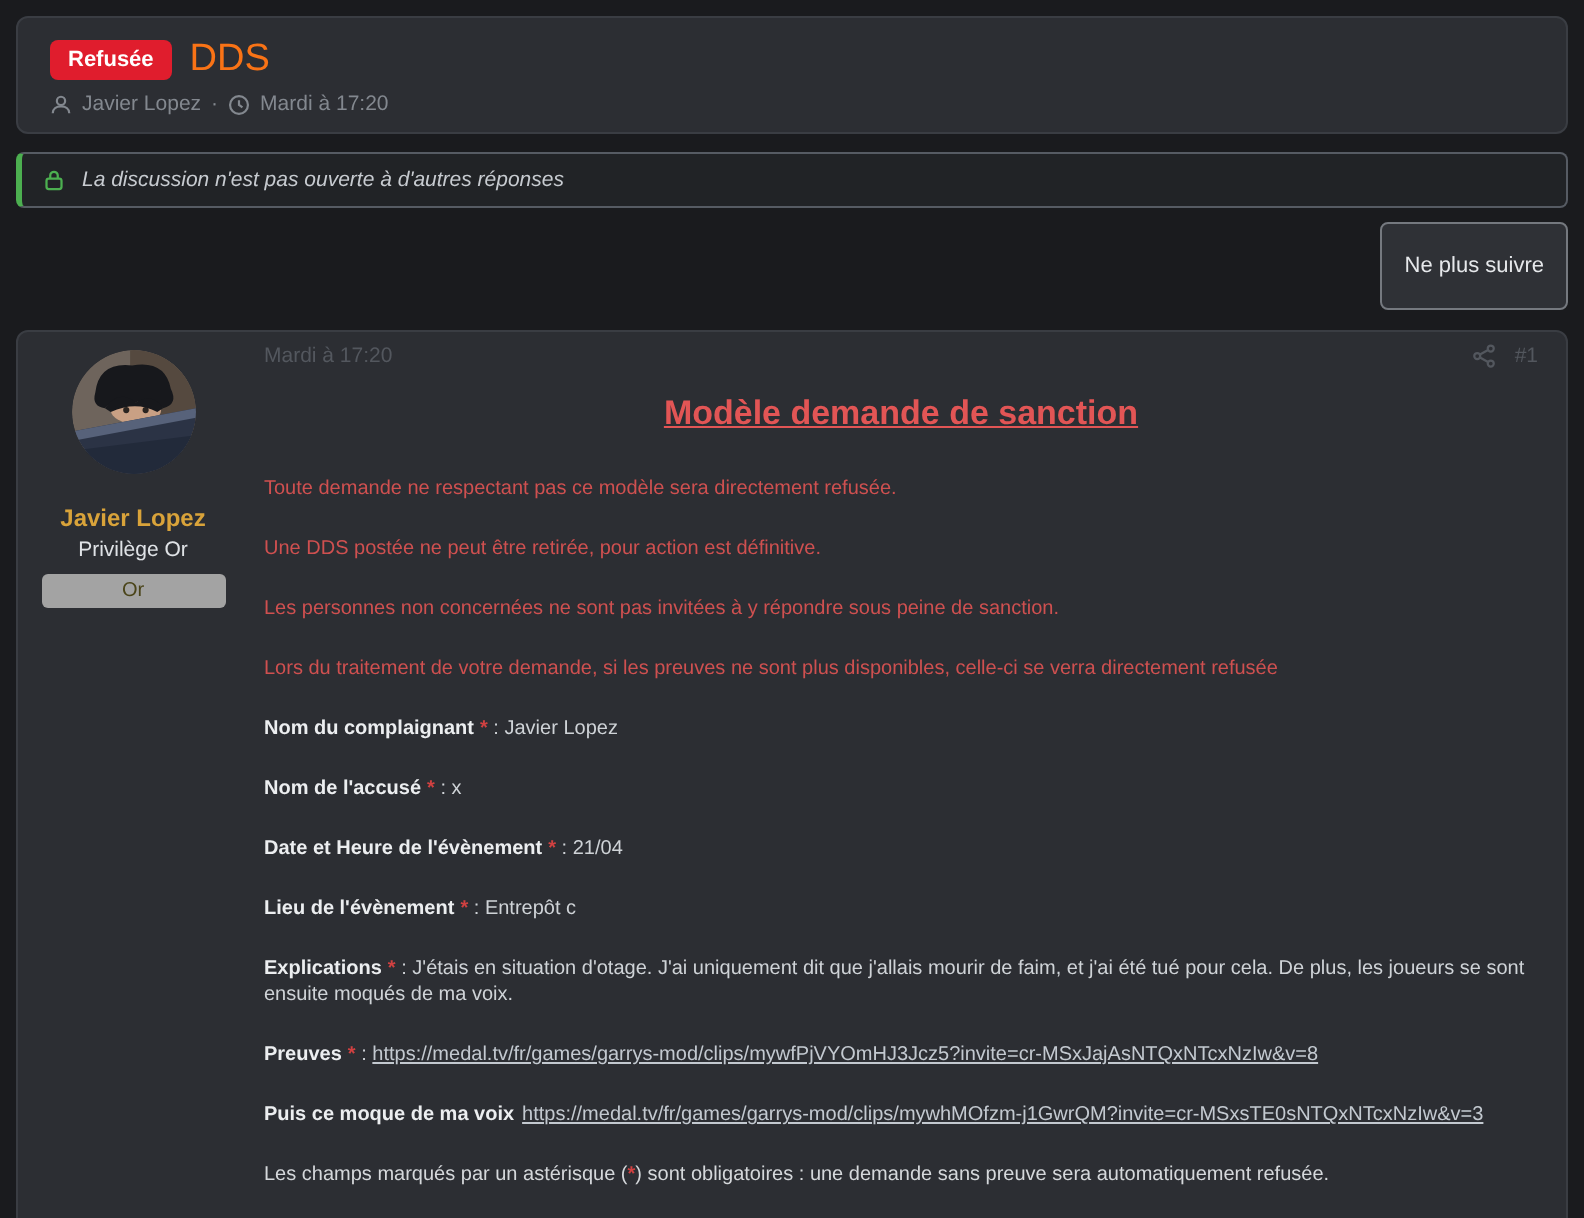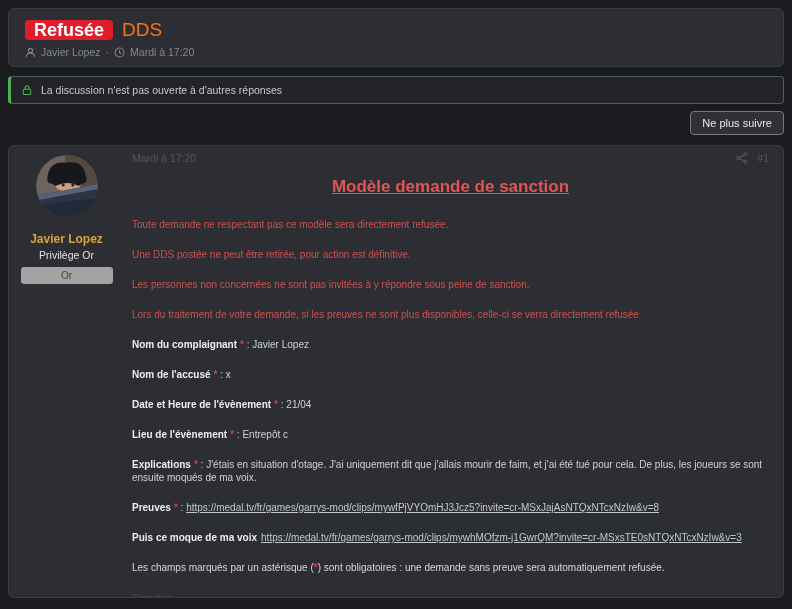--- a/index.html
+++ b/index.html
@@ -15,46 +15,47 @@
   .card{
     background:#2c2e33;
     border:1px solid #3a3d43;
     border-radius:6px;
   }
   
   .header-card{padding:10px 16px 8px;margin-bottom:9px;}
   .title-row{display:flex;align-items:center;gap:9px;}
   .badge-refused{
     background:#e01d2d;color:#ffffff;font-weight:bold;
-    font-size:18px;padding:3px 9px;border-radius:4px;line-height:14px;
+    font-size:11px;padding:3px 9px;border-radius:4px;line-height:14px;
   }
   .thread-title{margin:0;font-size:19px;font-weight:400;color:#f97316;}
   .meta-row{display:flex;align-items:center;gap:5px;margin-top:5px;
     color:#83888f;font-size:10.5px;}
   .meta-row a{color:#83888f;text-decoration:none;}
   .icon{display:inline-flex;align-items:center;}
   .icon svg{display:block;}
   
   .notice{
     background:#212326;
     border:1px solid #565b63;
     border-left:3px solid #4caf50;
     border-radius:4px;
     padding:7px 10px;
     display:flex;align-items:center;gap:8px;
     font-size:10.5px;color:#c7cbd0;
     margin-bottom:7px;
+    font-style:italic;
   }
   
   .actions-row{display:flex;justify-content:flex-end;margin:0 0 10px;}
   .btn-unfollow{
     font-family:inherit;
     background:#2f3136;color:#e6e8eb;
     border:1px solid #75797f;border-radius:4px;
-    font-size:11px;padding:5px 11px;cursor:pointer;
+    font-size:11px;padding:15px 11px;cursor:pointer;
   }
   
   .post-card{display:flex;height:451px;overflow:hidden;}
   .post-sidebar{
     width:105px;flex:0 0 105px;
     padding:9px 5px 0;
     display:flex;flex-direction:column;align-items:center;
     text-align:center;
   }
   .avatar{width:62px;height:62px;border-radius:50%;overflow:hidden;cursor:pointer;}

